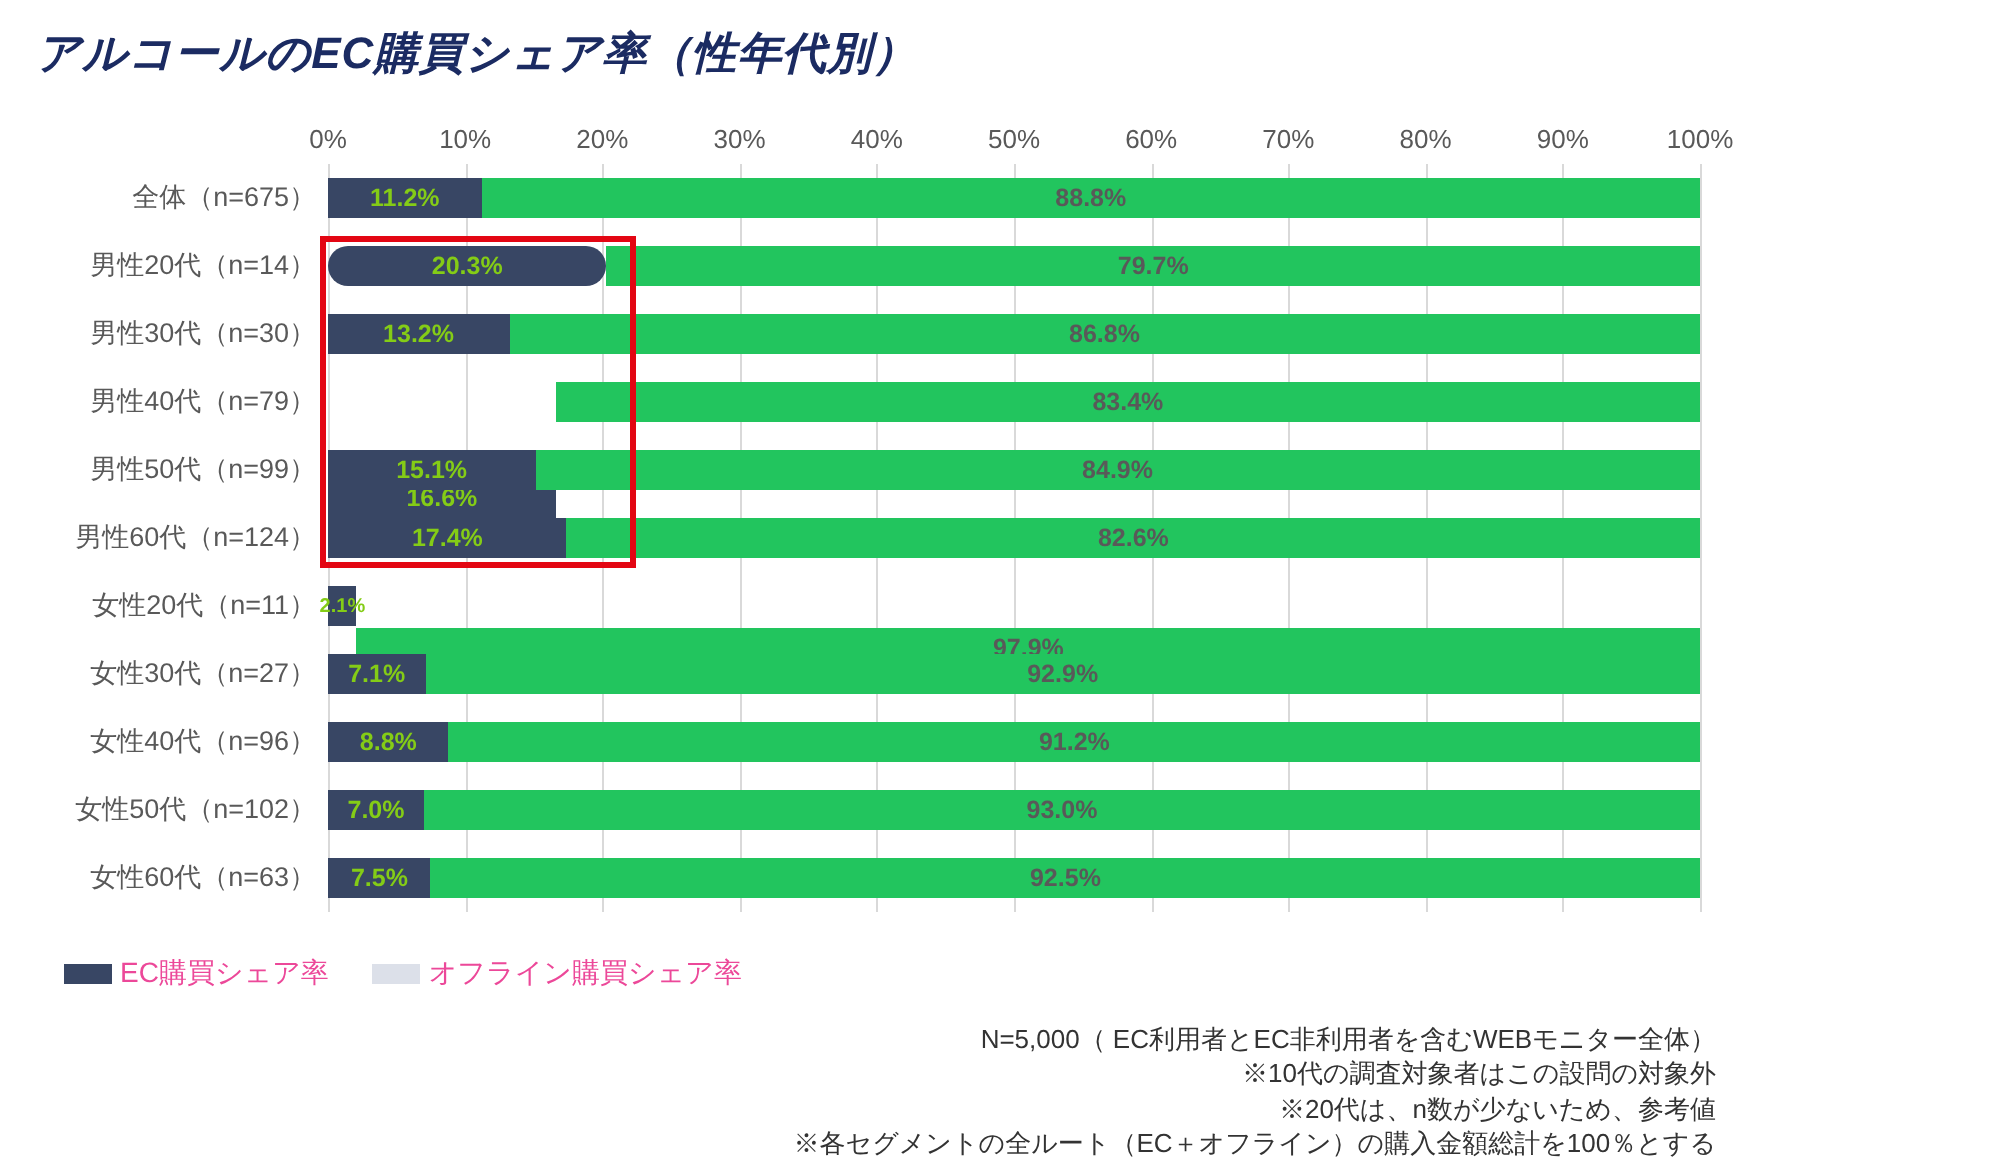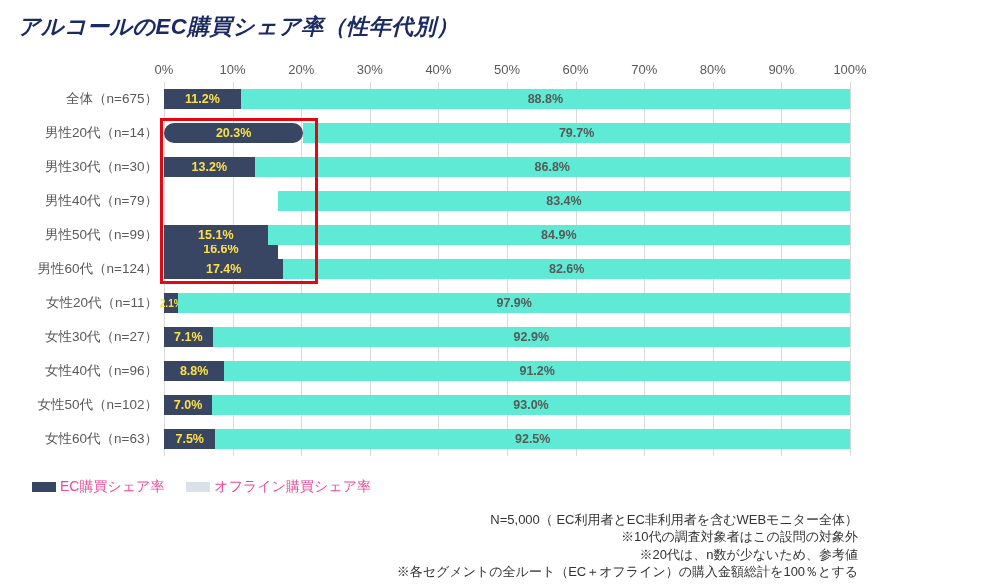--- a/index.html
+++ b/index.html
@@ -78,29 +78,29 @@
   }
   .seg-ec {
     background: #384664;
     height: 100%;
     position: relative;
     display: flex;
     align-items: center;
     justify-content: center;
   }
   .seg-off {
-    background: #5eead4;
+    background: #22c55e;
     height: 100%;
     position: relative;
     display: flex;
     align-items: center;
     justify-content: center;
   }
   .seg-ec .val {
-    color: #fde047;
+    color: #84cc16;
     font-size: 12.5px;
     font-weight: bold;
     white-space: nowrap;
   }
   .seg-off .val {
     color: #595959;
     font-size: 12.5px;
     font-weight: bold;
     white-space: nowrap;
   }
@@ -237,21 +237,21 @@
               <span class="val">82.6%</span>
             </div>
           </div>
         </div>
         <div class="bar-row">
           <div class="bar-label">女性20代（n=11）</div>
           <div class="bar-track">
             <div class="seg-ec" style="width: 2.1%;">
               <span class="val" style="font-size: 10px;">2.1%</span>
             </div>
-            <div class="seg-off" style="width: 97.9%;">
+            <div class="seg-off" style="width: 97.9%; margin-top: 21px;">
               <span class="val">97.9%</span>
             </div>
           </div>
         </div>
         <div class="bar-row">
           <div class="bar-label">女性30代（n=27）</div>
           <div class="bar-track">
             <div class="seg-ec" style="width: 7.1%;">
               <span class="val">7.1%</span>
             </div>

